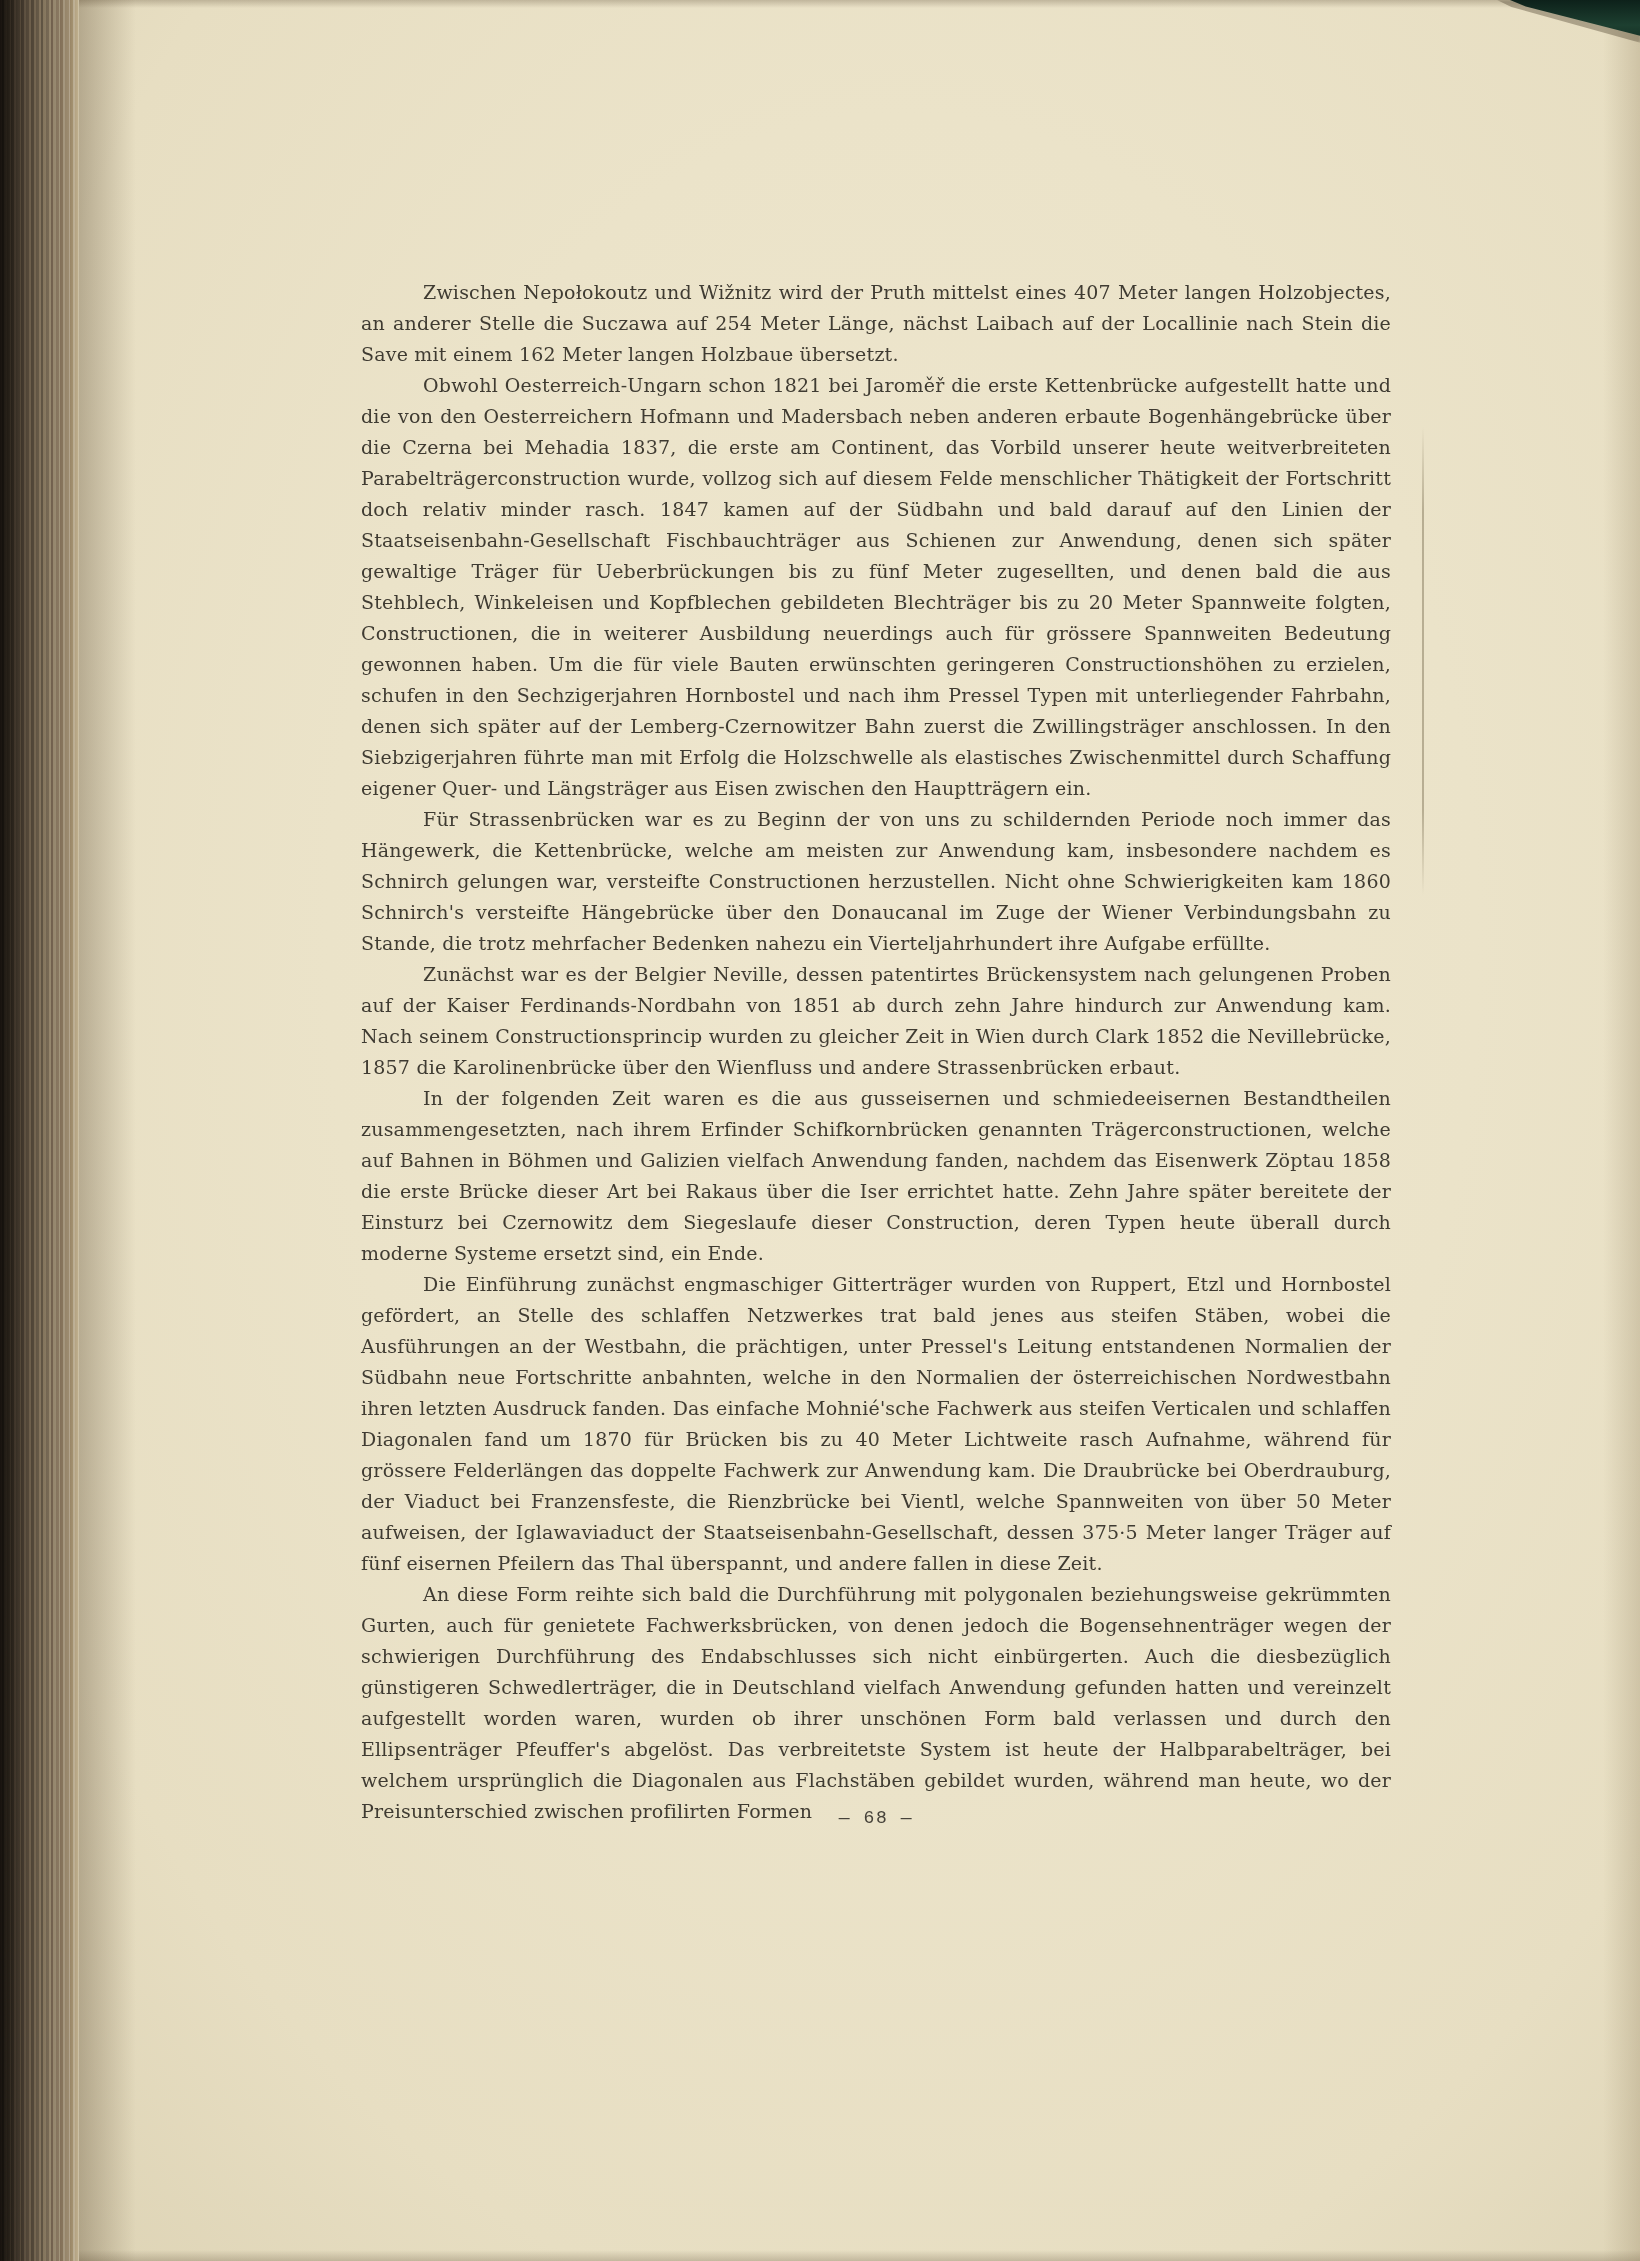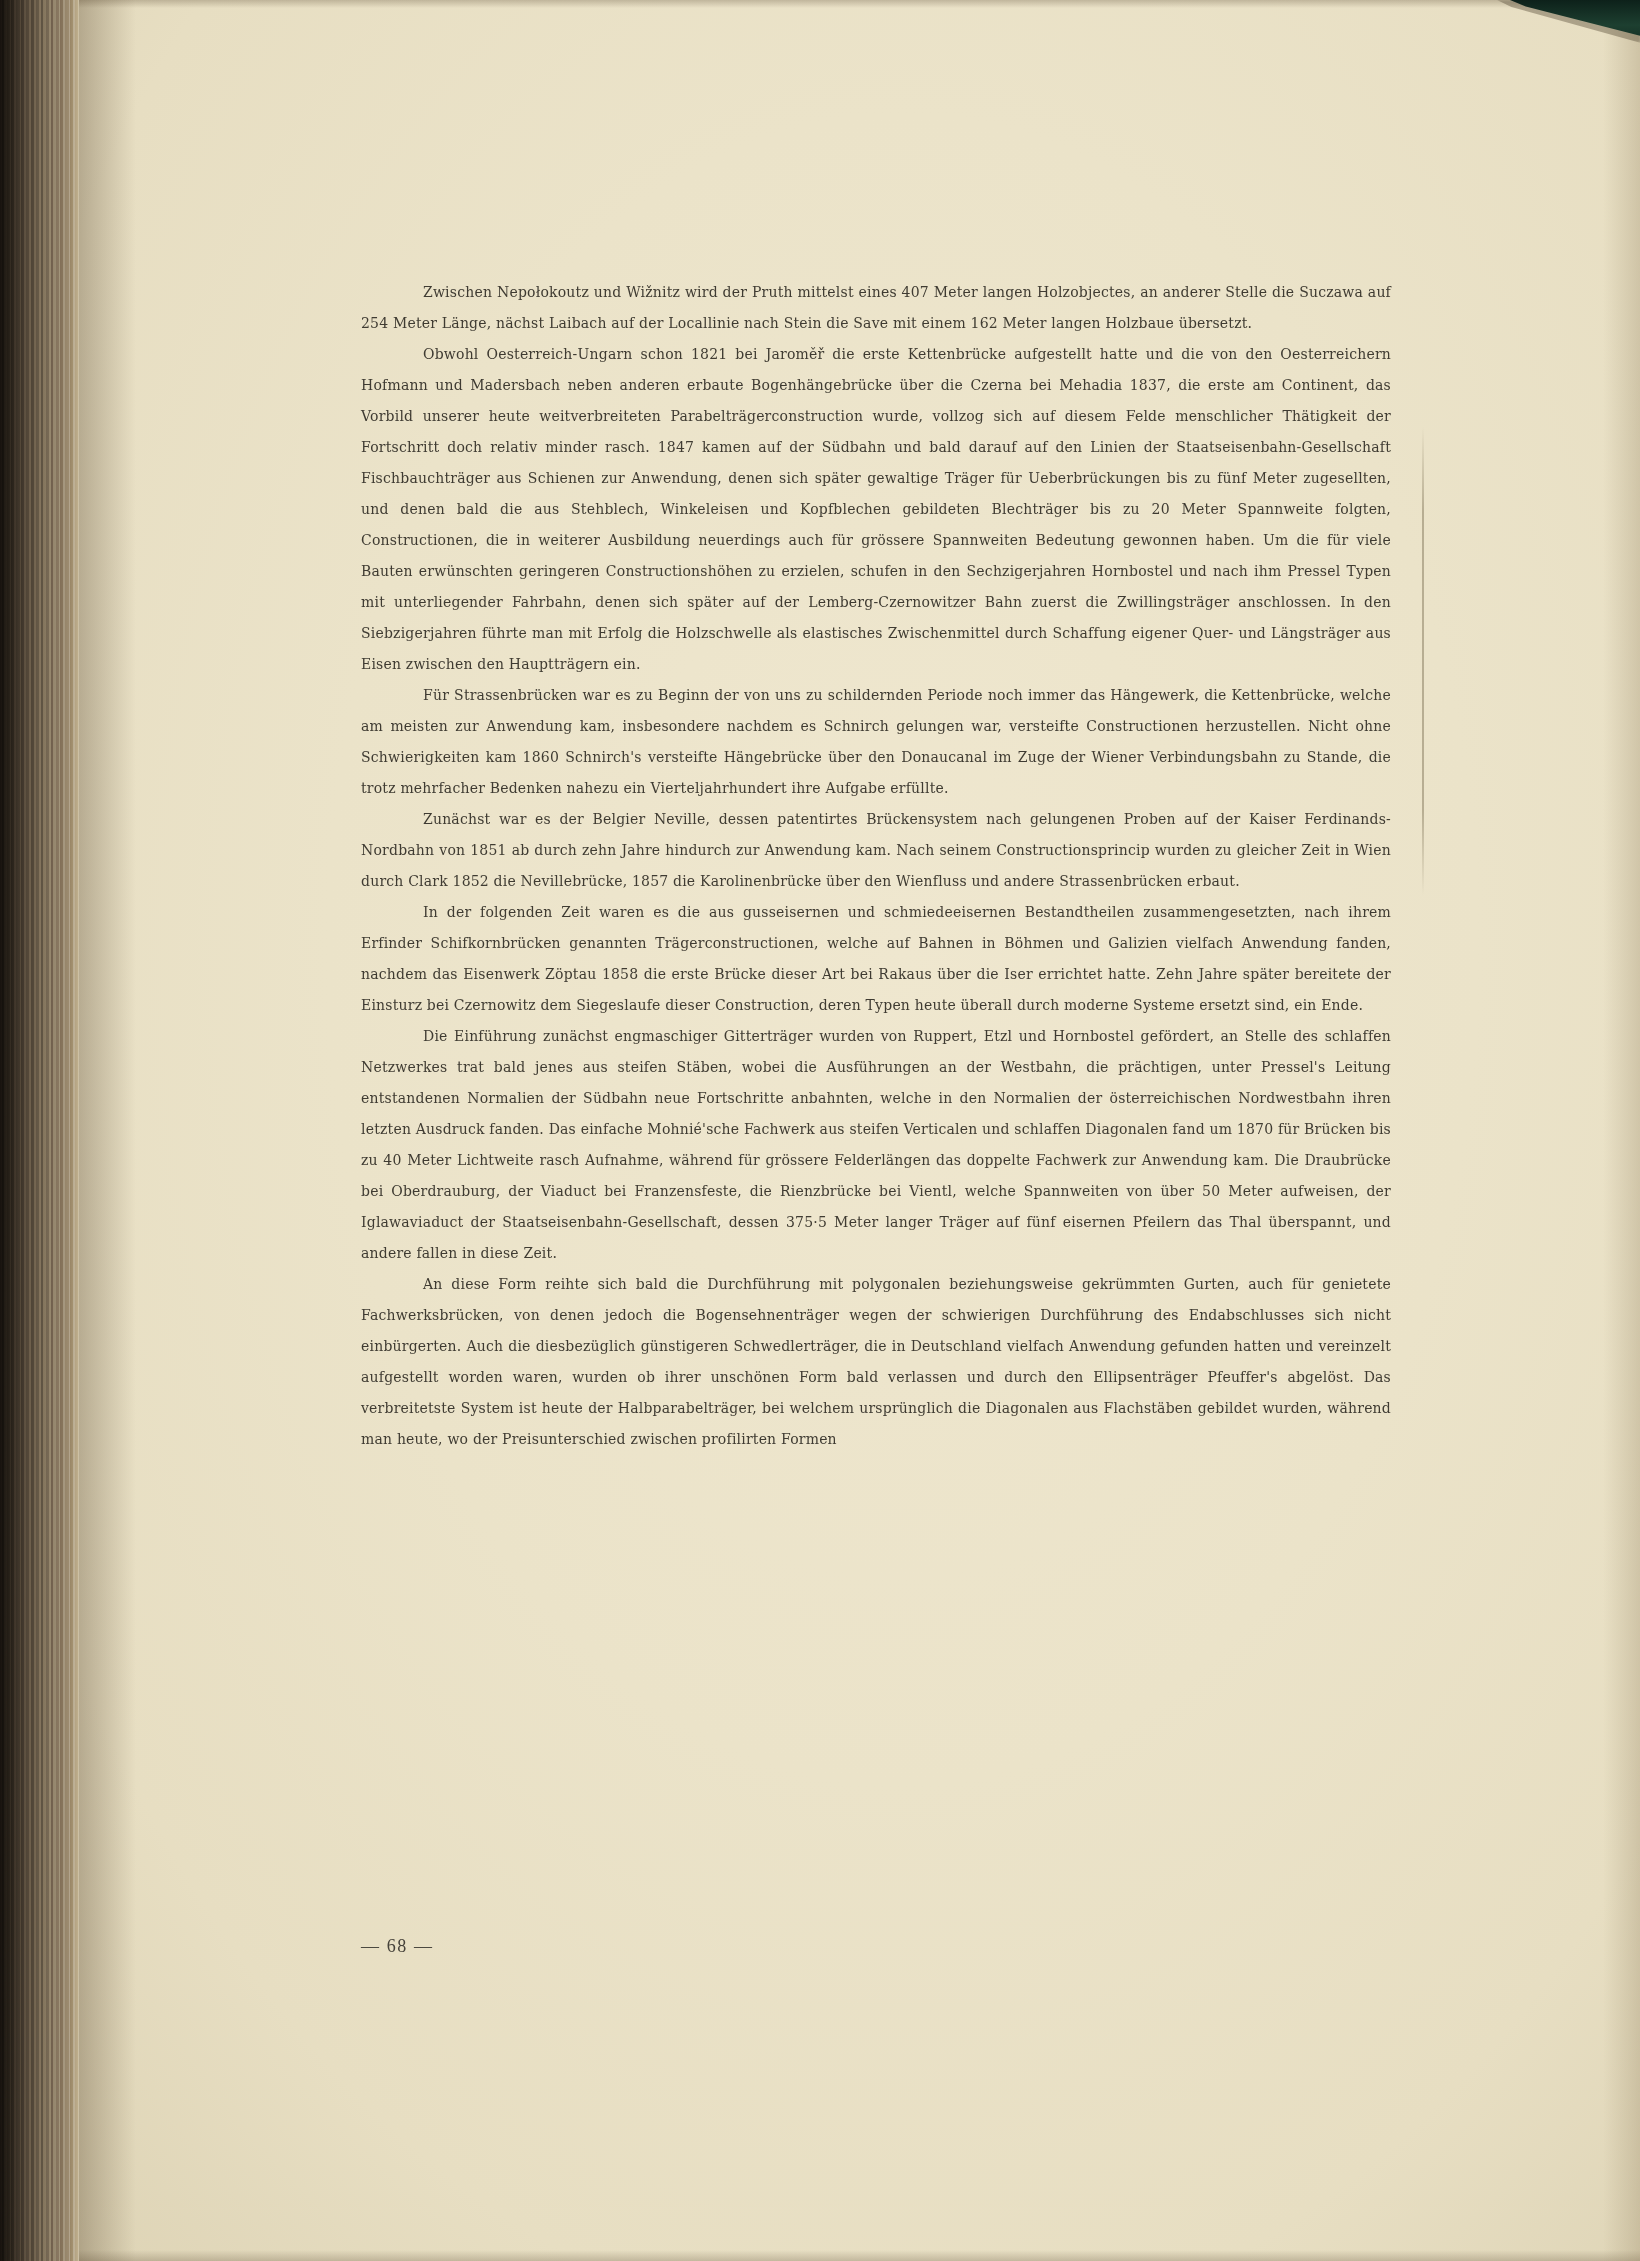--- a/index.html
+++ b/index.html
@@ -89,36 +89,36 @@
       rgba(120,108,80,0.45) 18%,
       rgba(120,108,80,0.45) 82%,
       rgba(120,108,80,0) 100%);
   }
   
   .text-block {
     position: absolute;
     left: 361px; top: 277px;
     width: 1030px;
     font-family: "DejaVu Serif", "Liberation Serif", serif;
-    font-size: 14px;
+    font-size: 19px;
     line-height: 31px;
     letter-spacing: 0.2px;
     color: #3f3b32;
     text-align: justify;
   }
   .text-block p {
     margin: 0;
     text-indent: 62px;
   }
   .page-number {
     position: absolute;
-    left: 361px; top: 1936px;
+    left: 361px; top: 1808px;
     width: 1030px;
-    text-align: left;
-    font-family: Liberation Serif, serif;
+    text-align: center;
+    font-family: Liberation Mono, monospace;
     font-size: 18px;
     letter-spacing: 1.6px;
     color: #46423a;
   }
 </style>
 </head>
 <body>
 
 <div class="scan">
 

